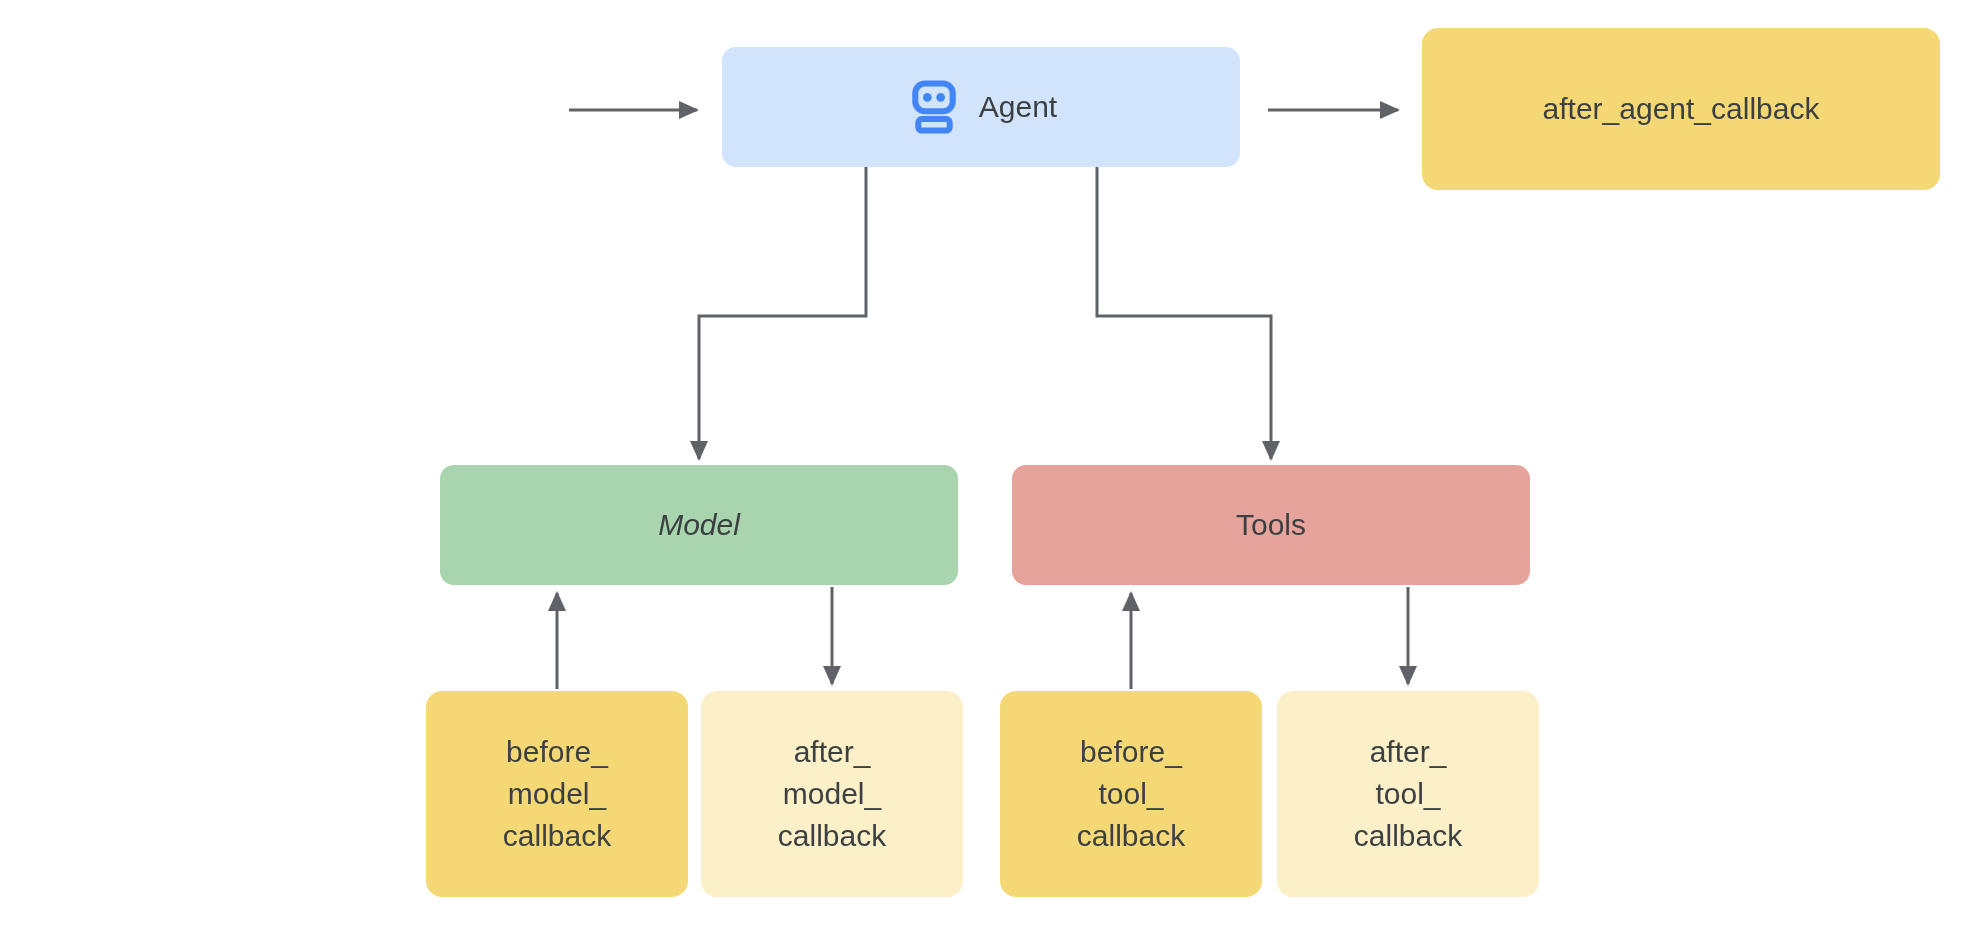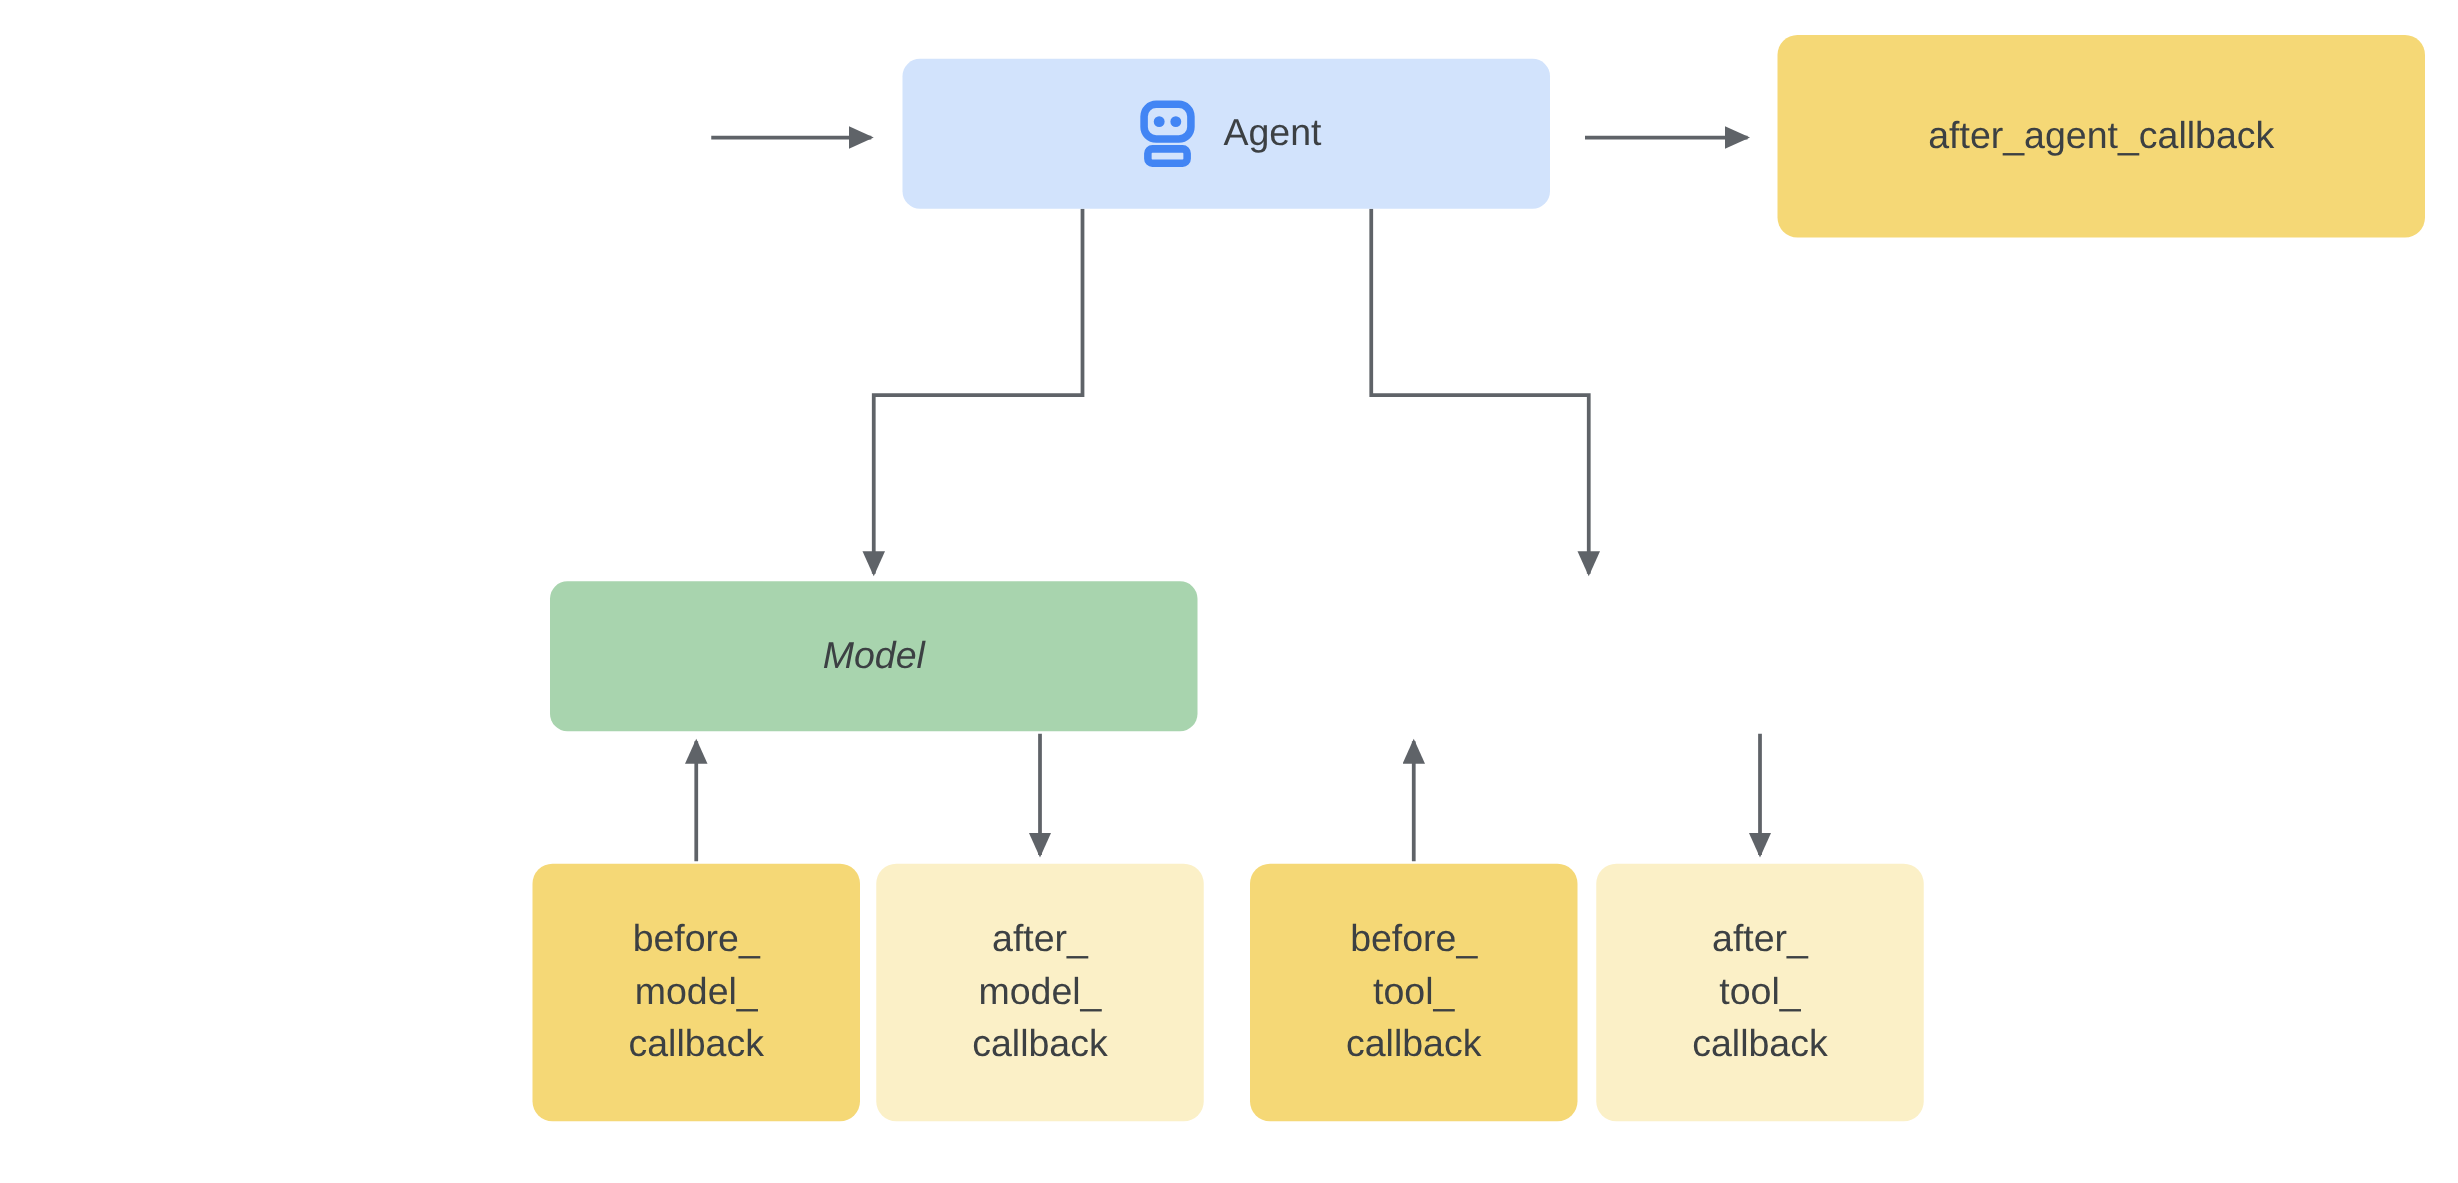--- a/index.html
+++ b/index.html
@@ -116,20 +116,23 @@
   </div>
 
   <div class="node bg-dark-yellow node-after-agent">
     <span class="label">after_agent_callback</span>
   </div>
 
   <div class="node bg-green node-model">
     <span class="label">Model</span>
   </div>
 
+  <div class="node bg-red node-tools">
+    <span class="label">Tools</span>
+  </div>
 
   <div class="node bg-dark-yellow node-before-model">
     <span class="label">before_
 model_
 callback</span>
   </div>
 
   <div class="node bg-light-yellow node-after-model">
     <span class="label">after_
 model_

